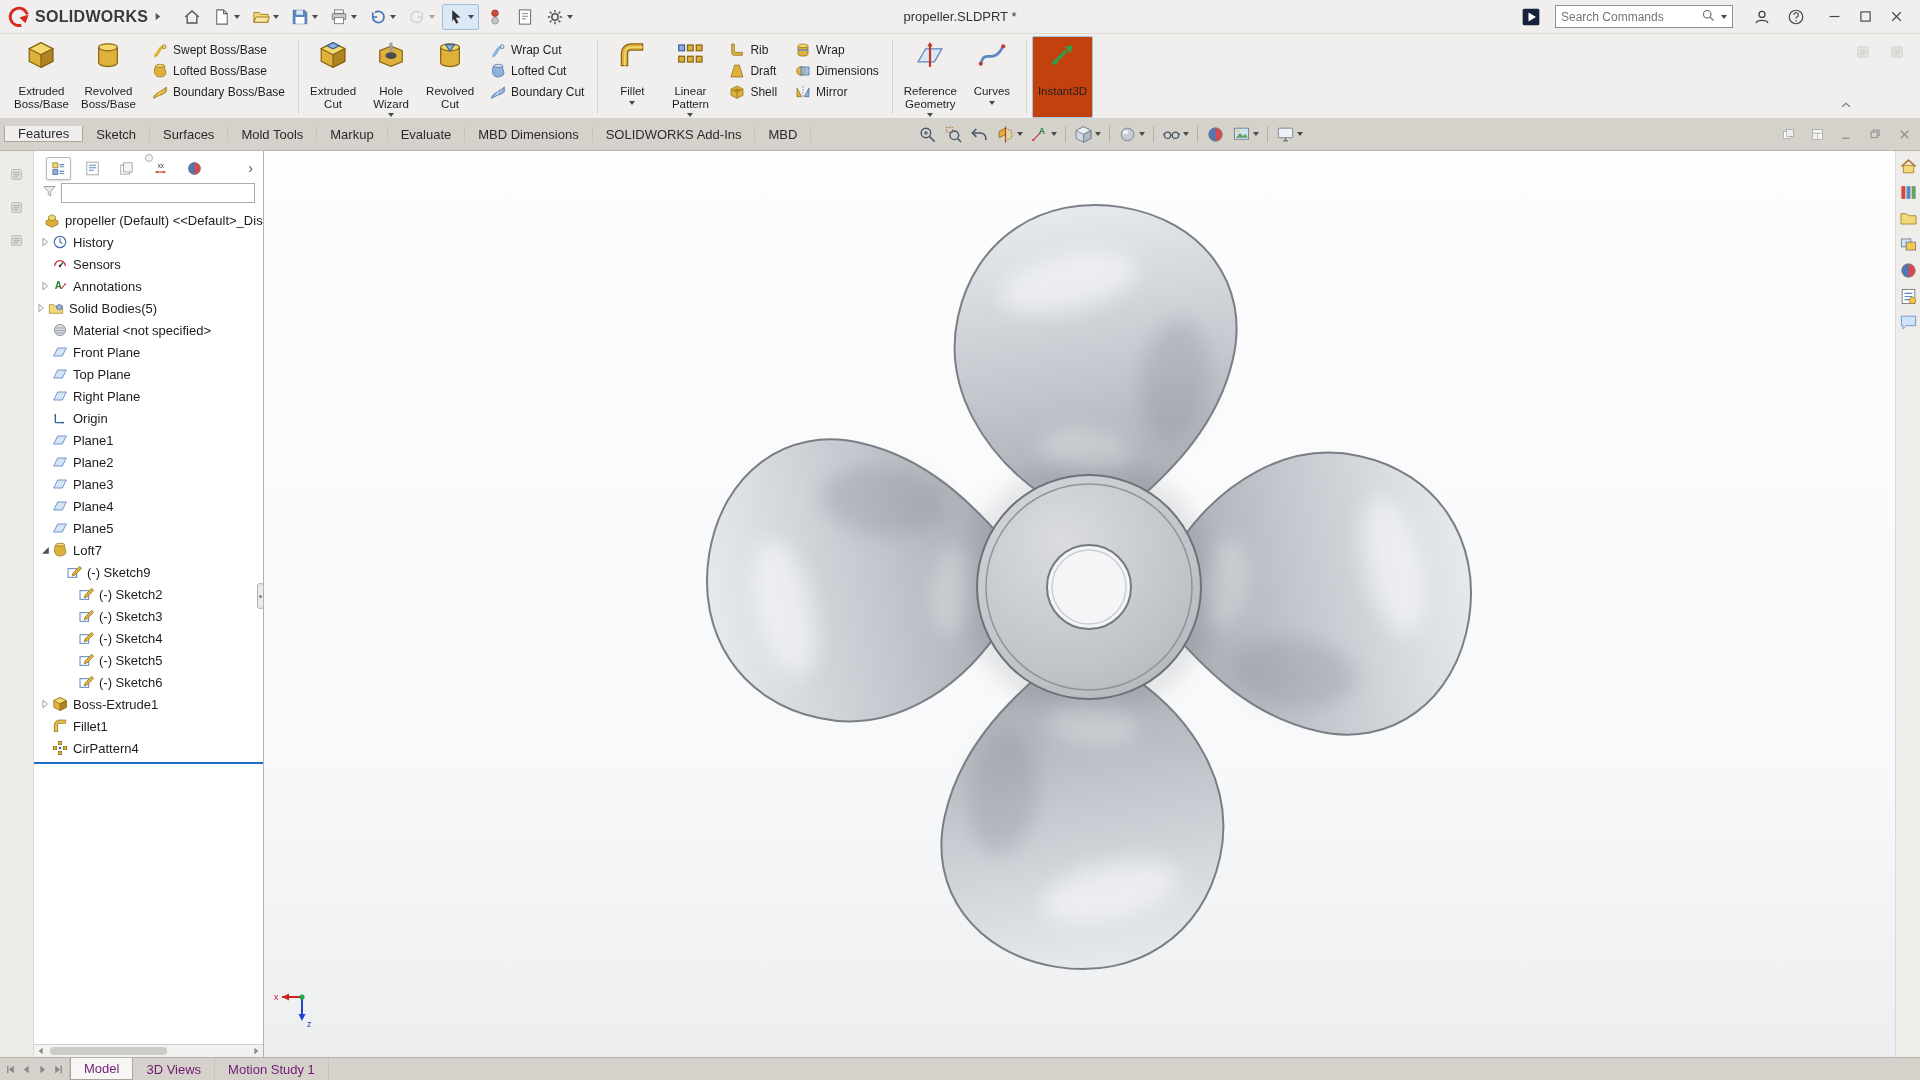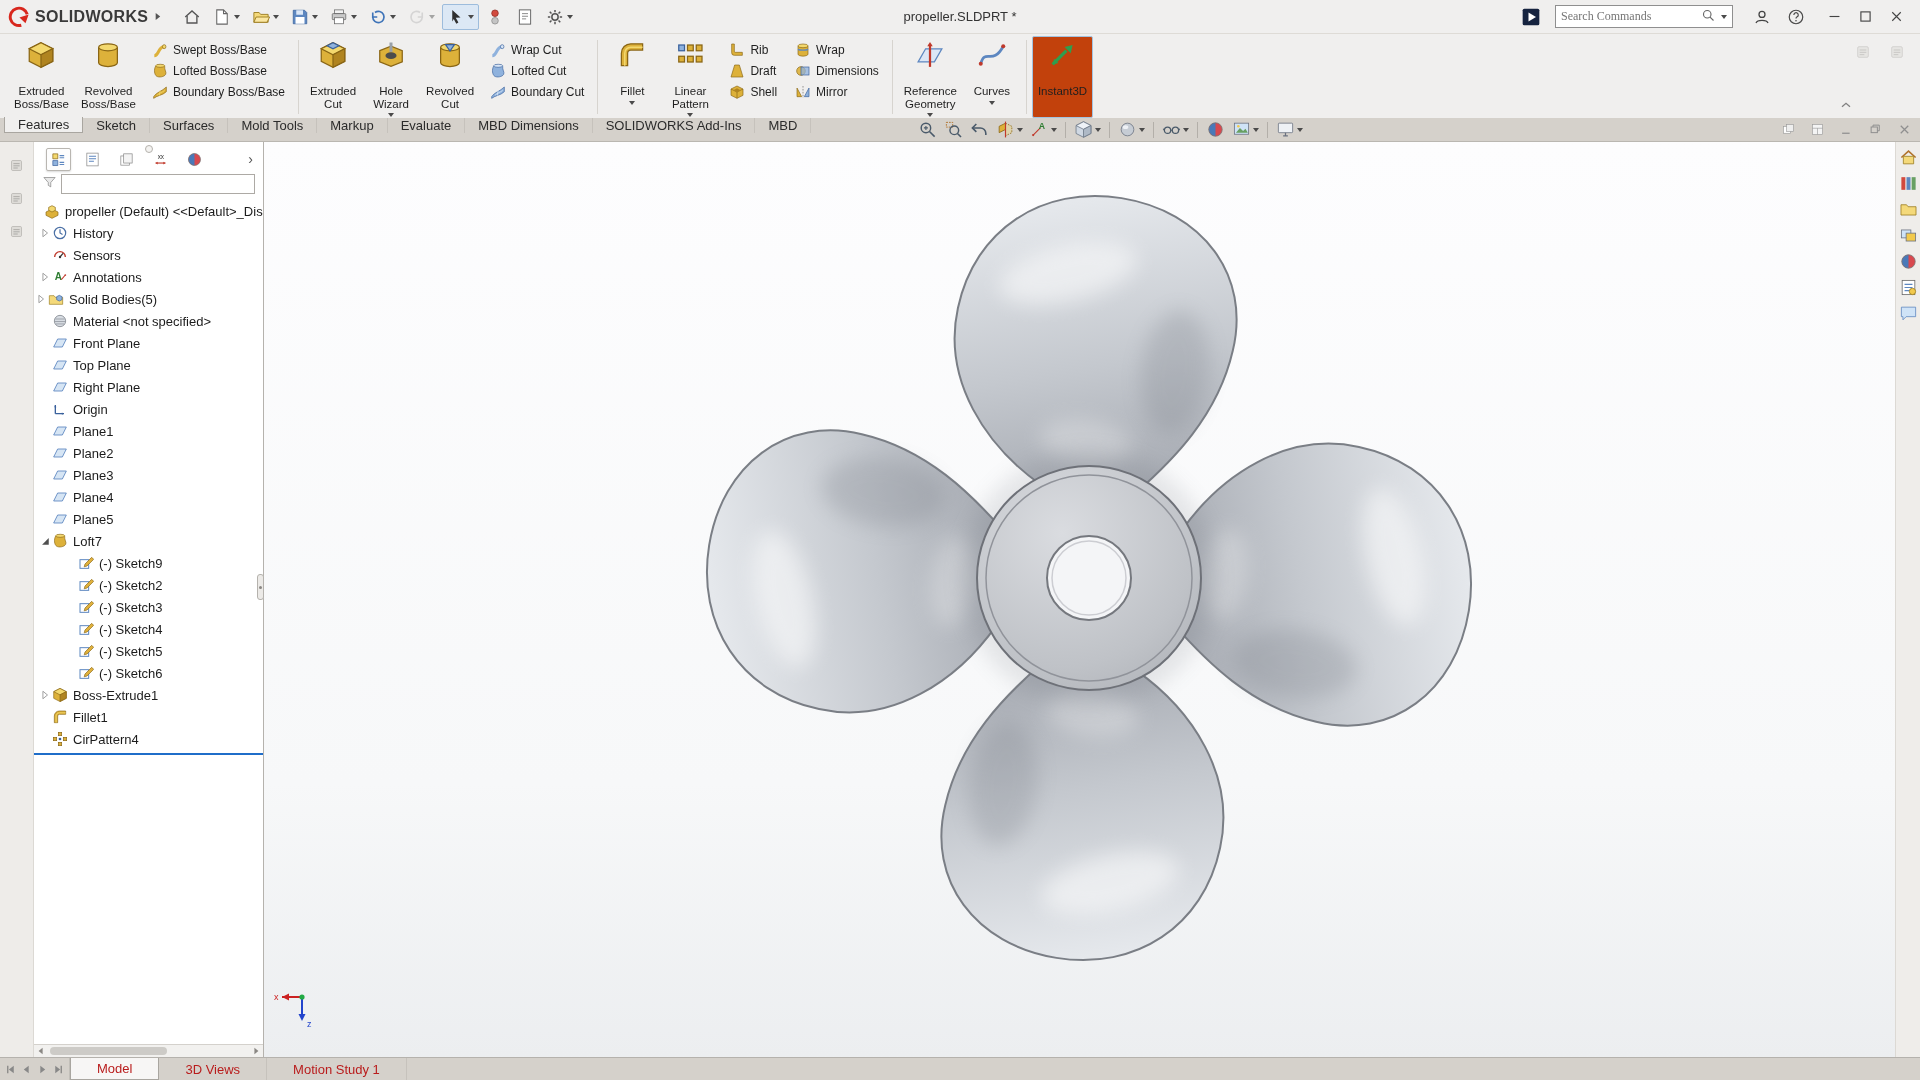--- a/index.html
+++ b/index.html
@@ -13,38 +13,38 @@
 #titlebar{height:34px;flex:none;display:flex;align-items:center;background:#f0efee;border-bottom:1px solid #dedbd6;position:relative;padding:0 8px;gap:4px}
 .logo{display:flex;align-items:center;gap:5px;margin-right:12px}
 .logotext{font-size:16px;font-weight:bold;letter-spacing:.3px;color:#3a3a3a}
 #tb-tools{display:flex;align-items:center;gap:2px}
 .tbtn{display:inline-flex;align-items:center;gap:3px;padding:3px 4px;border:1px solid transparent;border-radius:2px}
 .tbtn.active{background:#dce8f5;border-color:#9dbcdc}
 .tbtn.disabled{opacity:.45}
 .doc-title{position:absolute;left:50%;transform:translateX(-50%);font-size:13px;color:#333;white-space:nowrap}
 .tb-right{margin-left:auto;display:flex;align-items:center;gap:9px}
 .searchbox{display:flex;align-items:center;height:23px;width:178px;background:#fff;border:1px solid #8f8f8f;padding:0 5px;gap:5px}
-.searchinput{flex:1;border:none;outline:none;font-size:12px;font-family:Liberation Serif, serif;color:#14532d;min-width:0;background:transparent}
+.searchinput{flex:1;border:none;outline:none;font-size:12px;font-family:Liberation Sans, sans-serif;color:#14532d;min-width:0;background:transparent}
 .winbtn{padding:2px 7px;display:inline-flex}
 
 #ribbon{height:84px;flex:none;background:#f0efee;display:flex;position:relative;padding:2px 4px 0 6px}
 #ribbon-groups{display:flex;align-items:stretch}
 .rgroup{display:flex;align-items:stretch;padding:0 2px}
 .rsep{width:1px;background:#d7d4cf;margin:4px 3px}
 .rlarge{display:flex;flex-direction:column;align-items:center;min-width:58px;padding:3px 5px 1px;border:1px solid transparent;border-radius:2px}
 .rlarge.on{background:#c2410c;border-color:#a3c3e0}
 .rtxt{font-size:11.5px;line-height:12.5px;text-align:center;margin-top:15px;color:#1f1f1f;white-space:nowrap}
 .rlarge .caret{margin-top:3px}
 .rstack{display:flex;flex-direction:column;justify-content:flex-start;gap:1px;padding:4px 4px 0 6px}
 .rsmall{display:flex;align-items:center;gap:5px;height:20px;padding:0 4px;border-radius:2px;white-space:nowrap}
 .stxt{font-size:12px;color:#1f1f1f}
 #rib-right{position:absolute;top:6px;right:10px;display:flex;gap:8px}
 #rib-collapse{position:absolute;bottom:2px;right:66px;opacity:.8}
 
-#tabstrip{height:24px;flex:none;background:#d5d1cb;display:flex;align-items:flex-start;position:relative;border-bottom:1px solid #bab7b1}
+#tabstrip{height:33px;flex:none;background:#d5d1cb;display:flex;align-items:center;position:relative;border-bottom:1px solid #bab7b1}
 #ctabs{display:flex;padding-left:4px}
 .ctab{display:flex;align-items:center;padding:0 13px;font-size:13px;color:#2b2b2b;border-right:1px solid #c6c2bc}
 .ctab.active{background:#f0efee;border:1px solid #a9a6a0;border-top:none;margin-top:-1px}
 #headsup{position:absolute;left:915px;top:0;height:100%;display:flex;align-items:center;gap:1px}
 .hbtn{display:inline-flex;align-items:center;gap:2px;padding:1px 3px}
 .hsep{width:1px;height:16px;background:#b3afa9;margin:0 4px}
 #docwin{position:absolute;right:8px;top:0;height:100%;display:flex;align-items:center;gap:14px}
 .dwbtn{display:inline-flex}
 
 #mainrow{flex:1;display:flex;min-height:0}
@@ -73,21 +73,21 @@
 #viewport{flex:1;position:relative;background:linear-gradient(#fdfdfe 0%,#f7f8f9 70%,#eceef0 100%);min-width:0;overflow:hidden}
 #prop{position:absolute;left:415px;top:26px}
 #triad{position:absolute;left:8px;bottom:26px}
 #rightstrip{width:25px;flex:none;background:#efedea;border-left:1px solid #dcd9d4;display:flex;flex-direction:column;align-items:center;padding-top:5px;gap:5px}
 .tpbtn{display:inline-flex;padding:1px}
 
 #bottomtabs{height:23px;flex:none;background:#d5d1cb;border-top:1px solid #b5b2ad;display:flex;align-items:stretch}
 #btabnav{display:flex;align-items:center;padding:0 3px;gap:1px;border-right:1px solid #c2bfb9}
 .bnav{display:inline-flex;padding:1px}
 #btabs{display:flex}
-.btab{display:flex;align-items:center;padding:0 26px;font-size:13px;color:#b91c1c;border-right:1px solid #c6c2bc}
+.btab{display:flex;align-items:center;padding:0 13px;font-size:13px;color:#701a75;border-right:1px solid #c6c2bc}
 .btab.active{background:#f7f6f5;border:1px solid #a9a6a0;border-top:none}
 #statusbar{height:17px;flex:none;background:#f0efee;border-top:1px solid #ccc9c4;position:relative;display:flex;align-items:center;font-size:12px;color:#333}
 .sb-left{padding-left:8px}
 .sb-mode{position:absolute;left:1662px}
 .sb-units{position:absolute;left:1822px;display:flex;align-items:center;gap:14px}
 .upcaret{width:0;height:0;border-left:4px solid transparent;border-right:4px solid transparent;border-bottom:5px solid #555}
 </style>
 </head>
 <body>
 
@@ -952,21 +952,21 @@
               </svg>
             </span>
             <span class="ic">
               <svg width="16" height="16" viewBox="0 0 24 24">
                 <path d="M5.5 4.5C2.5 10 3.5 17.5 7 19.8c3.5 2.3 11.5 1 13.5-2.8 1.7-3.2-2.2-6.5-1.5-12.5" fill="#ddb13a" stroke="#8a6615"></path>
                 <ellipse cx="12.3" cy="4.2" rx="6.8" ry="2.3" fill="#f3d86e" stroke="#8a6615"></ellipse>
               </svg>
             </span>
             <span class="tlabel">Loft7</span>
           </div>
-          <div class="trow" style="padding-left:30px">
+          <div class="trow" style="padding-left:18px">
             <span class="tw"></span>
             <span class="ic">
               <svg width="16" height="16" viewBox="0 0 24 24">
                 <rect x="3" y="7" width="13" height="13" fill="none" stroke="#5d87c0" stroke-width="1.5"></rect>
                 <path d="M20.5 3.5 10.5 13.5l-1.2 4.2 4.2-1.2 10-10z" fill="#e0b13c" stroke="#8a6615"></path>
               </svg>
             </span>
             <span class="tlabel">(-) Sketch9</span>
           </div>
           <div class="trow" style="padding-left:30px">

